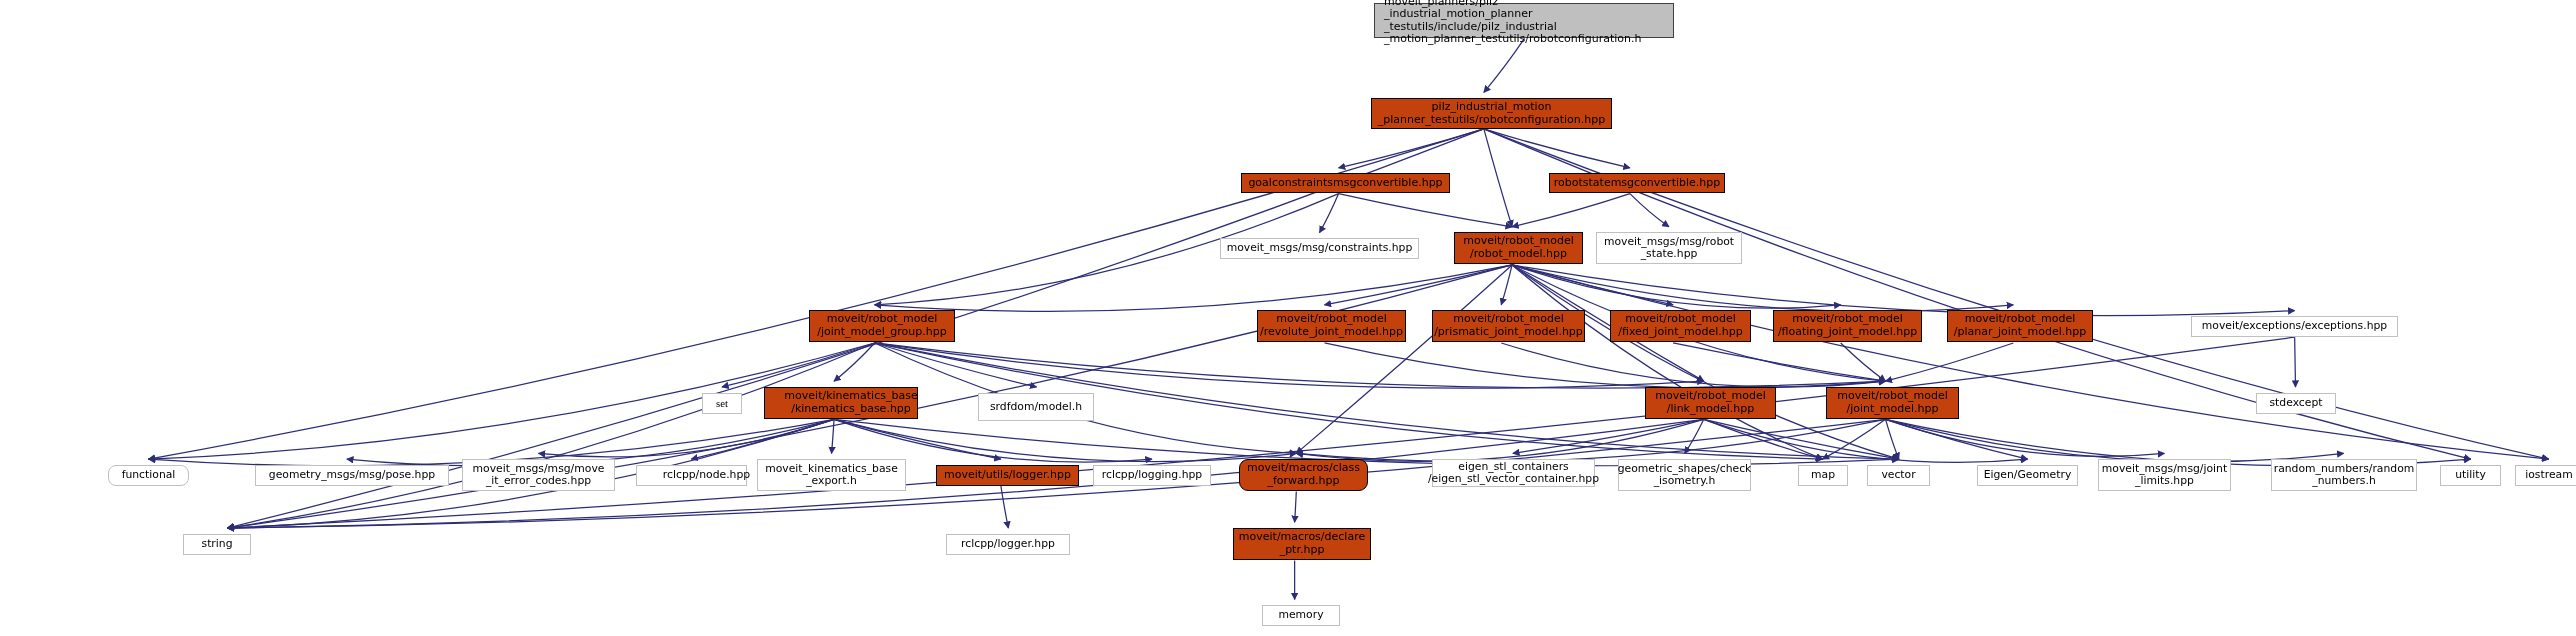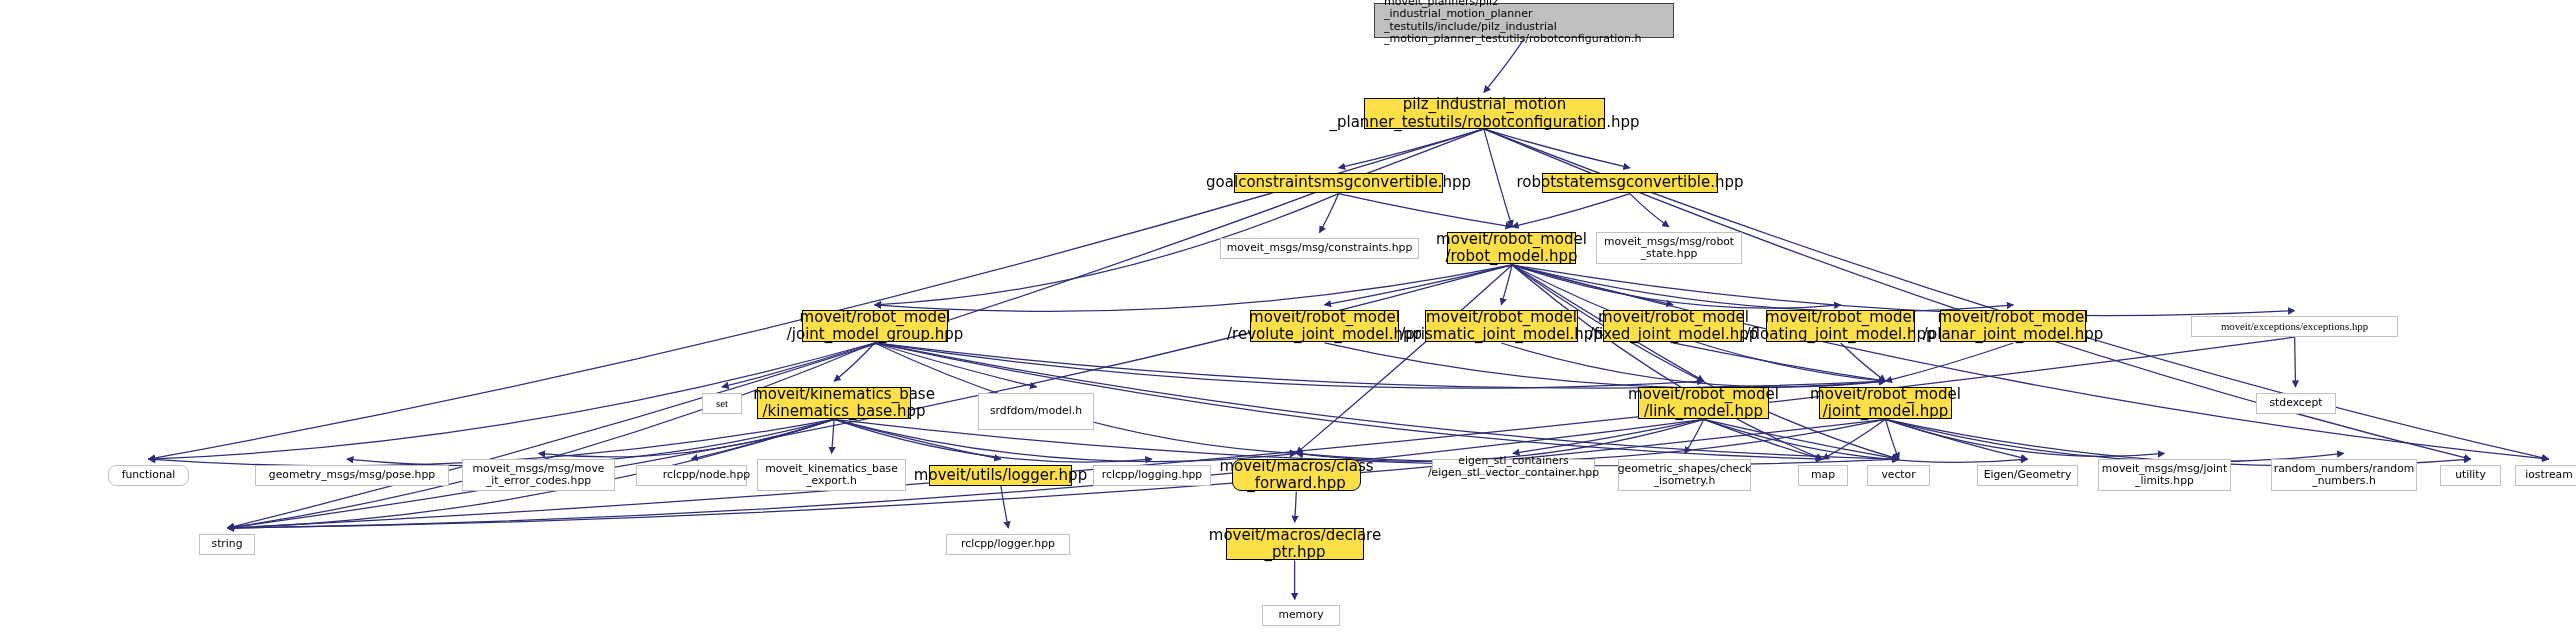--- a/index.html
+++ b/index.html
@@ -4,21 +4,21 @@
 <style>
   html,body{margin:0;padding:0;background:#ffffff;}
   #stage{position:relative;width:2576px;height:637px;background:#ffffff;
          font-family:"DejaVu Sans","Liberation Sans",sans-serif;overflow:hidden;}
   #edges{position:absolute;left:0;top:0;width:2576px;height:637px;}
   .node{position:absolute;box-sizing:border-box;display:flex;align-items:center;
         justify-content:center;text-align:center;line-height:1.15;
         color:#000000;white-space:pre;}
   .n-root{background:#bfbfbf;border:0.8px solid #404040;font-size:11px;
           justify-content:flex-start;text-align:left;padding-left:9px;}
-  .n-main{background:#fde047;border:1.3px solid #000000;font-size:15px;}
+  .n-main{background:#c2410c;border:1.3px solid #000000;font-size:11px;margin-left:7px;}
   .n-lib {background:#ffffff;border:0.8px solid #c0c0c0;font-size:10.8px;}
 </style>
 </head>
 <body>
 
 <div id="stage">
   <svg id="edges" xmlns="http://www.w3.org/2000/svg" viewBox="0 0 3104 767">
     <defs>
       <marker id="ah" markerWidth="9" markerHeight="9" refX="8" refY="4.5" orient="auto" markerUnits="userSpaceOnUse">
         <path d="M0,0 L9,4.5 L0,9 z" fill="#2d2d77"></path>
@@ -118,54 +118,54 @@
       <div class="node n-main" style="left: 1250px; top: 310px; width: 149px; height: 32px;">moveit/robot_model
 /revolute_joint_model.hpp</div>
       <div class="node n-main" style="left: 1425px; top: 310px; width: 153px; height: 32px;">moveit/robot_model
 /prismatic_joint_model.hpp</div>
       <div class="node n-main" style="left: 1603px; top: 310px; width: 141px; height: 32px;">moveit/robot_model
 /fixed_joint_model.hpp</div>
       <div class="node n-main" style="left: 1766px; top: 310px; width: 149px; height: 32px;">moveit/robot_model
 /floating_joint_model.hpp</div>
       <div class="node n-main" style="left: 1940px; top: 310px; width: 146px; height: 32px;">moveit/robot_model
 /planar_joint_model.hpp</div>
-      <div class="node n-lib" style="left: 2191px; top: 316px; width: 207px; height: 21px; font-family: Liberation Serif, serif;">moveit/exceptions/exceptions.hpp</div>
+      <div class="node n-lib" style="left: 2191px; top: 316px; width: 207px; height: 21px;">moveit/exceptions/exceptions.hpp</div>
       <div class="node n-lib" style="left: 702px; top: 393px; width: 40px; height: 21px; font-family: Liberation Serif, serif;">set</div>
       <div class="node n-main" style="left: 757px; top: 387px; width: 154px; height: 32px; padding-left: 20px;">moveit/kinematics_base
 /kinematics_base.hpp</div>
-      <div class="node n-lib" style="left: 978px; top: 393px; width: 116px; height: 37px;">srdfdom/model.h</div>
+      <div class="node n-lib" style="left: 978px; top: 393px; width: 116px; height: 28px;">srdfdom/model.h</div>
       <div class="node n-main" style="left: 1638px; top: 387px; width: 131px; height: 32px;">moveit/robot_model
 /link_model.hpp</div>
       <div class="node n-main" style="left: 1819px; top: 387px; width: 133px; height: 32px;">moveit/robot_model
 /joint_model.hpp</div>
       <div class="node n-lib" style="left: 2256px; top: 393px; width: 80px; height: 21px;">stdexcept</div>
       <div class="node n-lib" style="left: 108px; top: 465px; width: 81px; height: 21px; border-radius: 8px;">functional</div>
       <div class="node n-lib" style="left: 255px; top: 465px; width: 194px; height: 21px;">geometry_msgs/msg/pose.hpp</div>
       <div class="node n-lib" style="left: 462px; top: 459px; width: 153px; height: 32px;">moveit_msgs/msg/move
 _it_error_codes.hpp</div>
       <div class="node n-lib" style="left: 636px; top: 465px; width: 111px; height: 21px; padding-left: 30px;">rclcpp/node.hpp</div>
       <div class="node n-lib" style="left: 757px; top: 459px; width: 149px; height: 32px;">moveit_kinematics_base
 _export.h</div>
       <div class="node n-main" style="left: 929px; top: 465px; width: 143px; height: 21px;">moveit/utils/logger.hpp</div>
       <div class="node n-lib" style="left: 1093px; top: 465px; width: 118px; height: 21px;">rclcpp/logging.hpp</div>
       <div class="node n-main" style="left: 1232px; top: 459px; width: 129px; height: 32px; border-radius: 9px;">moveit/macros/class
 _forward.hpp</div>
-      <div class="node n-lib" style="left: 1432px; top: 459px; width: 163px; height: 16px;">eigen_stl_containers
+      <div class="node n-lib" style="left: 1432px; top: 459px; width: 163px; height: 28px;">eigen_stl_containers
 /eigen_stl_vector_container.hpp</div>
       <div class="node n-lib" style="left: 1618px; top: 459px; width: 133px; height: 32px;">geometric_shapes/check
 _isometry.h</div>
       <div class="node n-lib" style="left: 1798px; top: 465px; width: 50px; height: 21px;">map</div>
       <div class="node n-lib" style="left: 1867px; top: 465px; width: 63px; height: 21px;">vector</div>
       <div class="node n-lib" style="left: 1977px; top: 465px; width: 101px; height: 21px;">Eigen/Geometry</div>
       <div class="node n-lib" style="left: 2098px; top: 459px; width: 133px; height: 32px;">moveit_msgs/msg/joint
 _limits.hpp</div>
       <div class="node n-lib" style="left: 2271px; top: 459px; width: 146px; height: 32px;">random_numbers/random
 _numbers.h</div>
       <div class="node n-lib" style="left: 2440px; top: 465px; width: 61px; height: 21px;">utility</div>
       <div class="node n-lib" style="left: 2515px; top: 465px; width: 68px; height: 21px;">iostream</div>
-      <div class="node n-lib" style="left: 199px; top: 534px; width: 56px; height: 21px;">string</div>
+      <div class="node n-lib" style="left: 183px; top: 534px; width: 68px; height: 21px;">string</div>
       <div class="node n-lib" style="left: 946px; top: 534px; width: 124px; height: 21px;">rclcpp/logger.hpp</div>
       <div class="node n-main" style="left: 1226px; top: 528px; width: 138px; height: 32px;">moveit/macros/declare
 _ptr.hpp</div>
       <div class="node n-lib" style="left: 1262px; top: 605px; width: 78px; height: 21px;">memory</div>
     </div>
 </div>
 
 
 </body></html>

